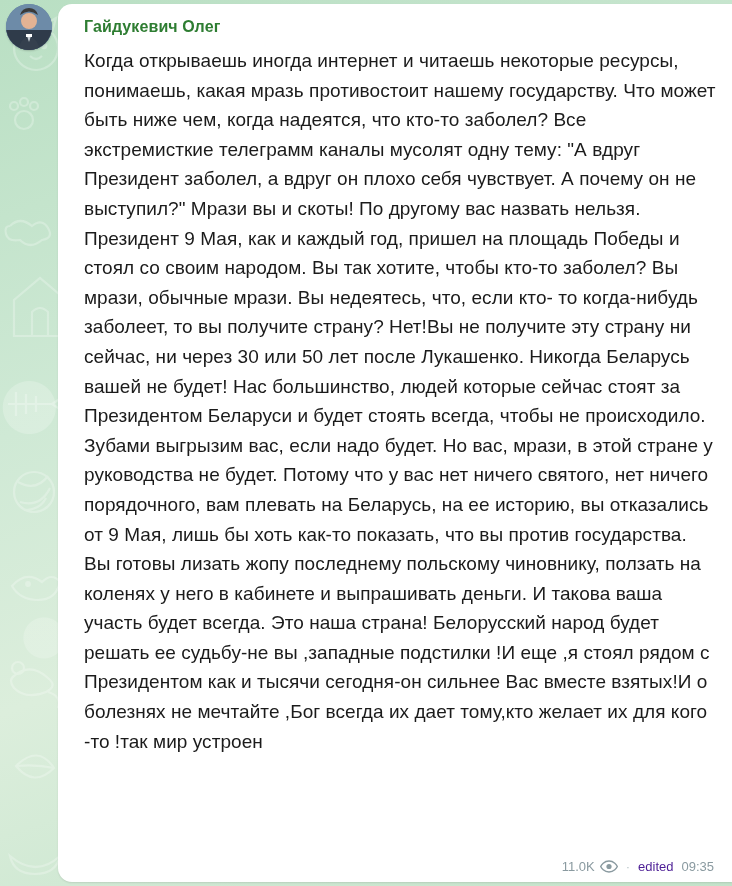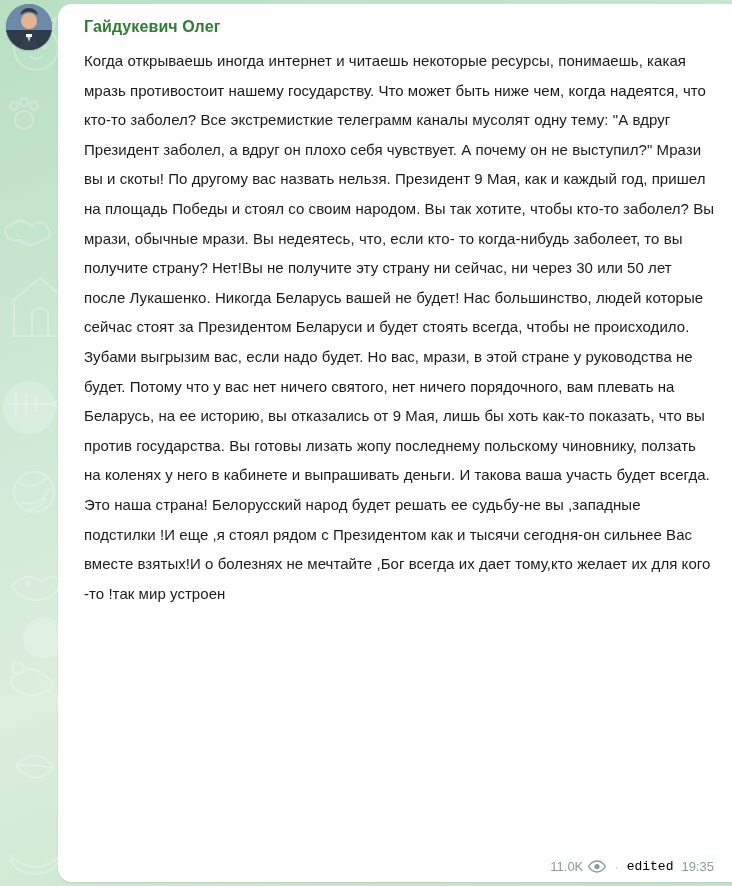--- a/index.html
+++ b/index.html
@@ -60,21 +60,21 @@
   .sender {
     color: #2e7d32;
     font-weight: bold;
     font-size: 16px;
     line-height: 22px;
     margin: 2px 0 6px 0;
     letter-spacing: 0.1px;
   }
   .msg-text {
     color: #1b1b1b;
-    font-size: 15px;
+    font-size: 19px;
     line-height: 29.6px;
     white-space: pre-wrap;
     word-wrap: break-word;
     letter-spacing: 0.05px;
     margin-top: 8px;
   }
   #meta {
     position: absolute;
     right: 18px;
     bottom: 8px;
@@ -86,21 +86,21 @@
   }
   #meta .views {
     display: flex;
     align-items: center;
     gap: 5px;
   }
   #meta .sep {
     color: #b9c6c9;
   }
   .eye-icon svg { display:block; }
-  .edited { color: #000000; font-family: Liberation Mono, monospace; }
+  .edited { color: #4c1d95; }
   .time { color: #8a9aa0; }
 </style>
 </head>
 <body>
 
 <div id="screen">
 
   <svg id="wallpaper-doodles" viewBox="0 0 732 886" xmlns="http://www.w3.org/2000/svg">
     <g stroke="#ffffff" stroke-width="2.2" fill="none" opacity="0.75">
 
@@ -174,17 +174,17 @@
         <span>11.0K</span>
         <span class="eye-icon">
           <svg width="18" height="13" viewBox="0 0 18 13" xmlns="http://www.w3.org/2000/svg">
             <path d="M9 1 C4 1 1.3 5 0.7 6.5 C1.3 8 4 12 9 12 C14 12 16.7 8 17.3 6.5 C16.7 5 14 1 9 1 Z" fill="none" stroke="#8a9aa0" stroke-width="1.4"></path>
             <circle cx="9" cy="6.5" r="2.6" fill="#8a9aa0"></circle>
           </svg>
         </span>
       </span>
       <span class="sep">·</span>
       <span class="edited">edited</span>
-      <span class="time">19:35</span>
+      <span class="time">09:35</span>
     </div>
   </div>
 
 </div>
 
 </body></html>

